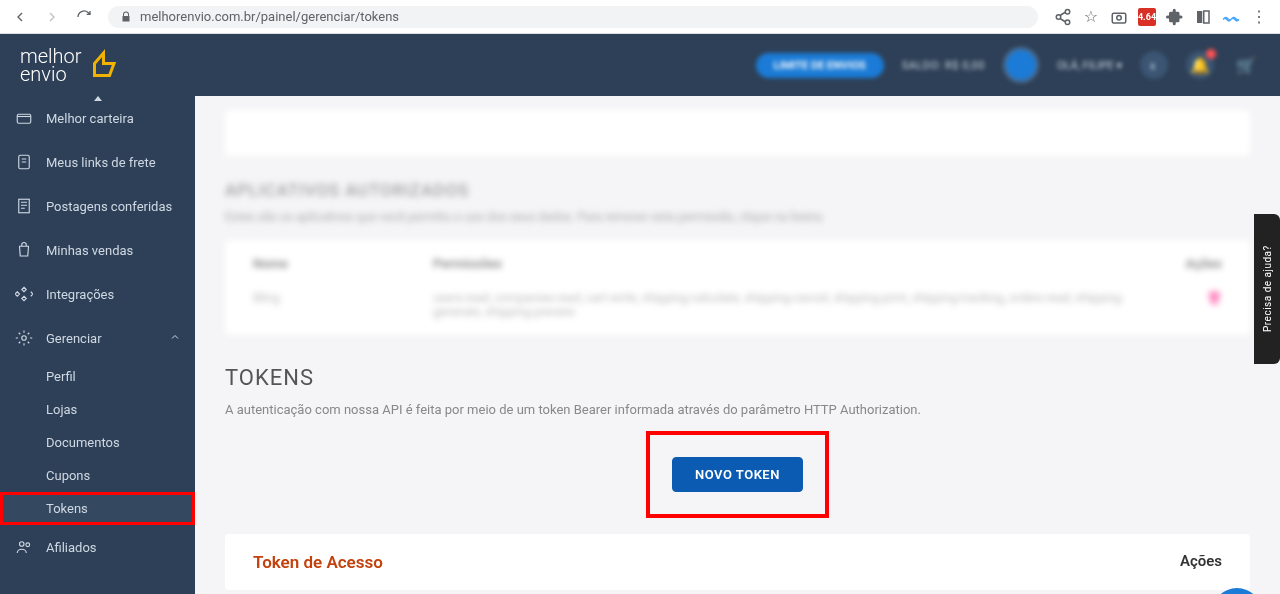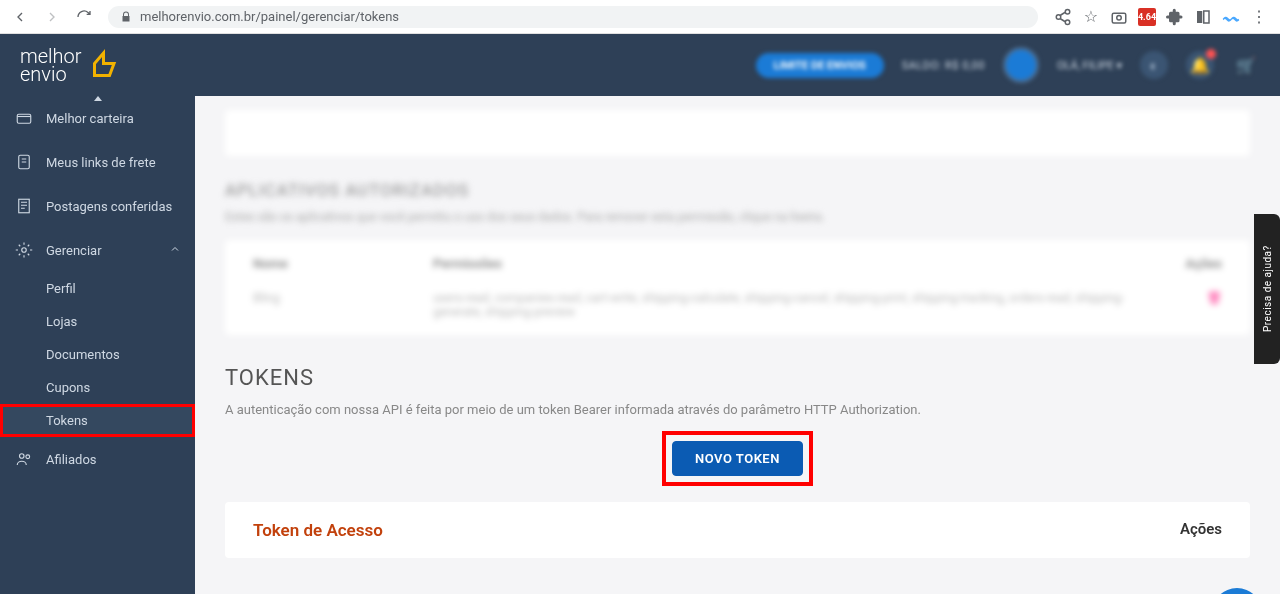--- a/index.html
+++ b/index.html
@@ -45,21 +45,21 @@
 .thead { display: flex; color: #888; font-size: 13px; font-weight: 600; }
 .th-nome { width: 180px; }
 .th-perm { flex: 1; }
 .th-act { width: 80px; text-align: right; }
 .trow { display: flex; margin-top: 20px; color: #bbb; font-size: 12px; }
 .trash { color: #f28; }
 
 .tokens-h { color: #555; font-size: 22px; font-weight: 400; letter-spacing: 1px; margin-top: 30px; }
 .tokens-p { color: #888; font-size: 13px; margin-top: 12px; }
 .token-btn-wrap { display: flex; justify-content: center; margin-top: 14px; }
-.token-btn-hl { border: 4px solid #ff0000; padding: 6px; }
+.token-btn-hl { border: 4px solid #ff0000; padding: 22px; }
 .token-btn { background: #0b5bb3; color: #fff; border: 1px solid #0b5bb3; padding: 9px 22px; font-size: 13px; font-weight: 600; letter-spacing: 0.5px; cursor: pointer; border-radius: 4px; }
 .token-card { background: #fff; border-radius: 4px; margin-top: 16px; padding: 18px 28px; display:flex; }
 .token-card-h { color: #c2410c; font-size: 17px; font-weight: 600; }
 .token-card-act { margin-left:auto; color:#333; font-size:15px; font-weight:600; }
 
 .help-tab { position: absolute; right: 0; top: 180px; width: 26px; height: 150px; background: #222; border-radius: 6px 0 0 6px; color: #fff; writing-mode: vertical-rl; font-size: 10px; display: flex; align-items: center; justify-content: center; transform: rotate(180deg); letter-spacing:0.5px; }
 .fab { position: absolute; right: 18px; bottom: -10px; width: 50px; height: 50px; background: #1b7bd6; border-radius: 50%; }
 </style>
 </head>
 <body>
@@ -160,20 +160,36 @@
       <span>Meus links de frete</span>
     </div>
     <div class="side-item">
       <span class="side-icon">
           <svg viewBox="0 0 24 24">
             <rect x="5" y="3" width="14" height="18"></rect>
             <path d="M8 7h8M8 11h8M8 15h5"></path>
           </svg>
         </span>
       <span>Postagens conferidas</span>
+    </div>
+    <div class="side-item">
+      <span class="side-icon">
+          <svg viewBox="0 0 24 24">
+            <path d="M6 7h12l-1 13H7L6 7zM9 7V5a3 3 0 0 1 6 0v2"></path>
+          </svg>
+        </span>
+      <span>Minhas vendas</span>
+    </div>
+    <div class="side-item">
+      <span class="side-icon">
+          <svg viewBox="0 0 24 24">
+            <path d="M12 3l3 3-3 3-3-3 3-3zM12 15l3 3-3 3-3-3 3-3zM3 9l3 3-3 3-3-3zM21 9l3 3-3 3"></path>
+          </svg>
+        </span>
+      <span>Integrações</span>
     </div>
     <div class="side-item">
       <span class="side-icon">
           <svg viewBox="0 0 24 24">
             <circle cx="12" cy="12" r="3"></circle>
             <path d="M12 2v3M12 19v3M4 12H1M23 12h-3M5 5l2 2M17 17l2 2M5 19l2-2M17 7l2-2"></path>
           </svg>
         </span>
       <span>Gerenciar</span>
       <span class="chev"><svg width="12" height="12" viewBox="0 0 24 24" fill="none" stroke="#cfd8e3" stroke-width="2">

